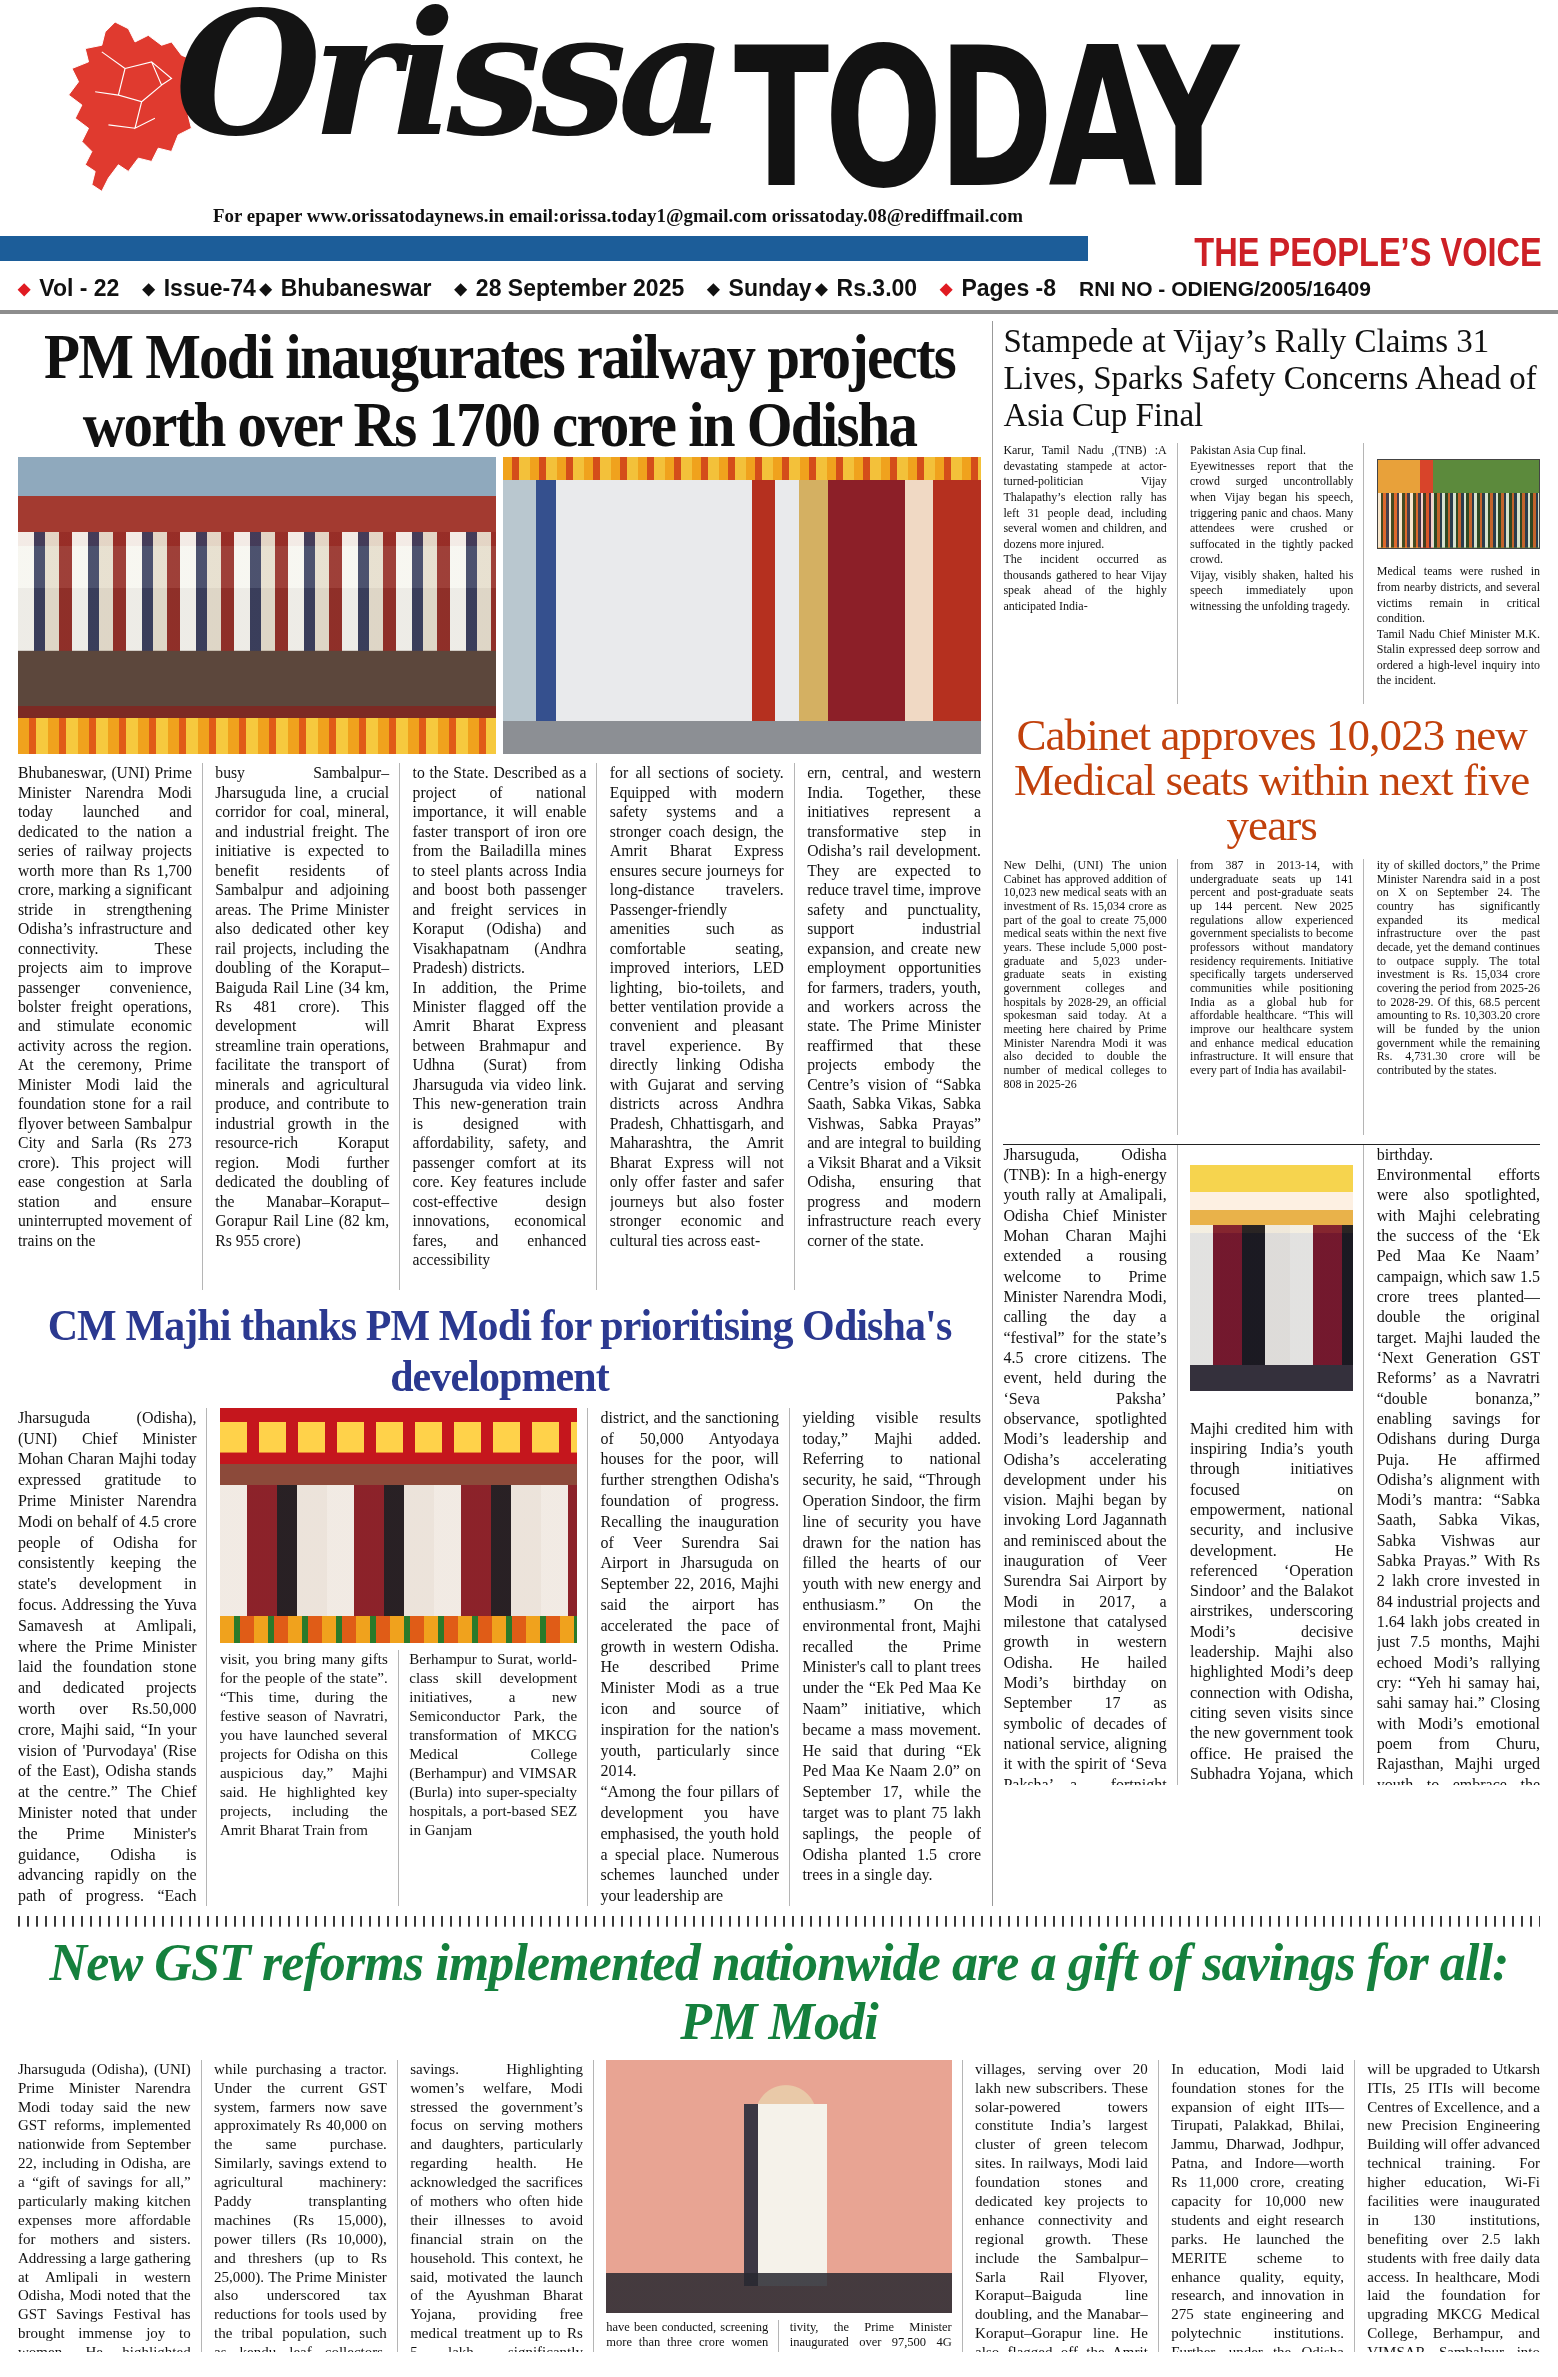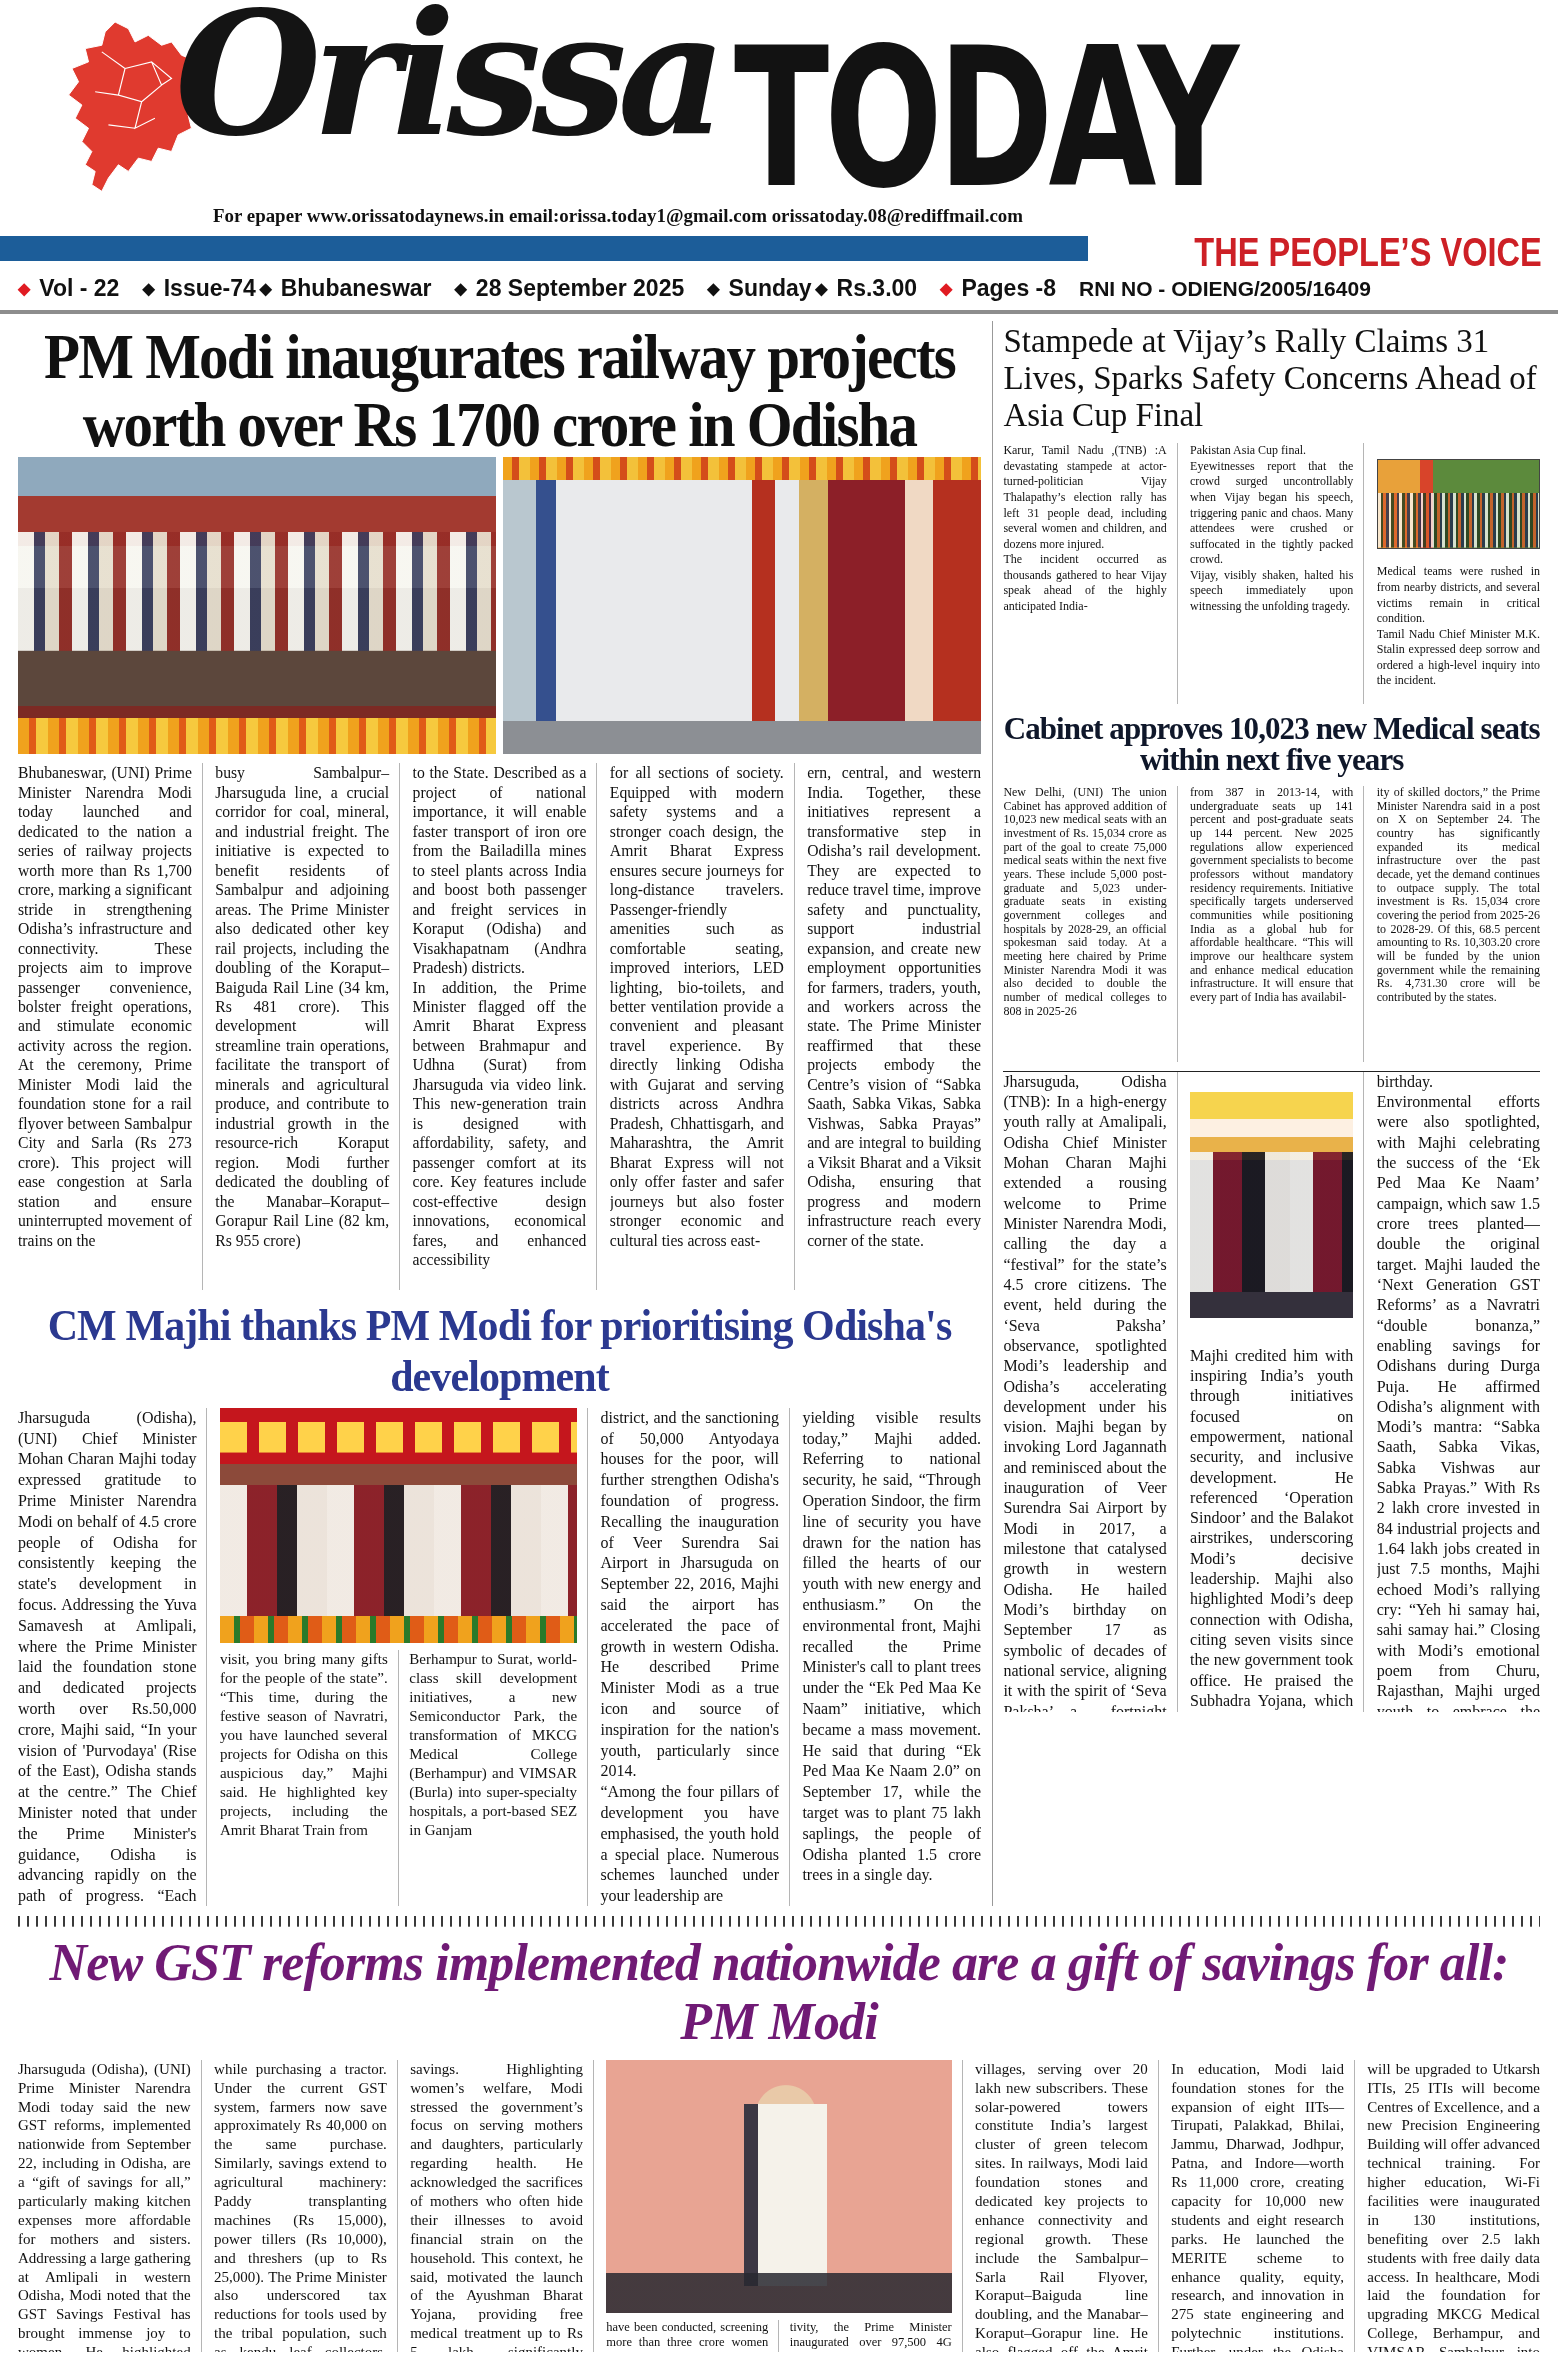--- a/index.html
+++ b/index.html
@@ -30,26 +30,26 @@
   .rni{font-size:21px;margin-right:224px;}
   .gray-rule{height:4.5px;background:#8d8d8d;margin:1.8px -18px 7.2px -18px;}
   
   .top-grid{display:flex;}
   .lead-zone{width:963px;flex:none;}
   .right-zone{flex:1;border-left:0.9px solid #999;margin-left:10.7px;padding-left:10.7px;}
   
   .h-lead{font-size:59px;font-weight:bold;text-align:center;line-height:1.06;margin:1.8px 0 9px 0;
       letter-spacing:-1.8px;transform:scaleY(1.08);transform-origin:top;}
   .h-stampede{font-size:33px;font-weight:normal;line-height:1.12;margin:1.8px 0 9px 0;text-align:left;}
-  .h-cabinet{font-size:31px;font-weight:bold;text-align:center;line-height:1.0;color:#0f172a;
+  .h-cabinet{font-size:45px;font-weight:normal;text-align:center;line-height:1.0;color:#c2410c;
       margin:9px 0 10.7px 0;letter-spacing:-0.9px;}
   .h-youth{font-size:42px;font-weight:bold;text-align:center;line-height:1.05;margin:10.7px 0 10.7px 0;}
   .h-majhi{font-size:42px;font-weight:bold;text-align:center;color:#2b3990;margin:12.5px 0 9px 0;
       letter-spacing:-0.9px;transform:scaleY(1.05);}
-  .h-gst{font-size:52px;font-weight:bold;font-style:italic;text-align:center;color:#701a75;
+  .h-gst{font-size:52px;font-weight:bold;font-style:italic;text-align:center;color:#15803d;
       margin:3.6px 0 9px 0;letter-spacing:-0.9px;}
   
   .cols{display:flex;gap:12.5px;overflow:hidden;}
   .bcol{flex:1;text-align:justify;white-space:pre-line;border-right:0.9px solid #b5b5b5;padding-right:9.9px;overflow:hidden;}
   .cols .bcol:last-child{border-right:none;padding-right:0;}
   .lead-body{height:527px;font-size:15.7px;line-height:1.24;}
   .stampede-body{height:261px;font-size:12px;line-height:1.3;}
   .cabinet-body{height:276px;font-size:12px;line-height:1.14;}
   .youth-body{height:640px;font-size:16px;line-height:1.27;}
   .majhi-body{height:498px;font-size:16px;line-height:1.3;}

